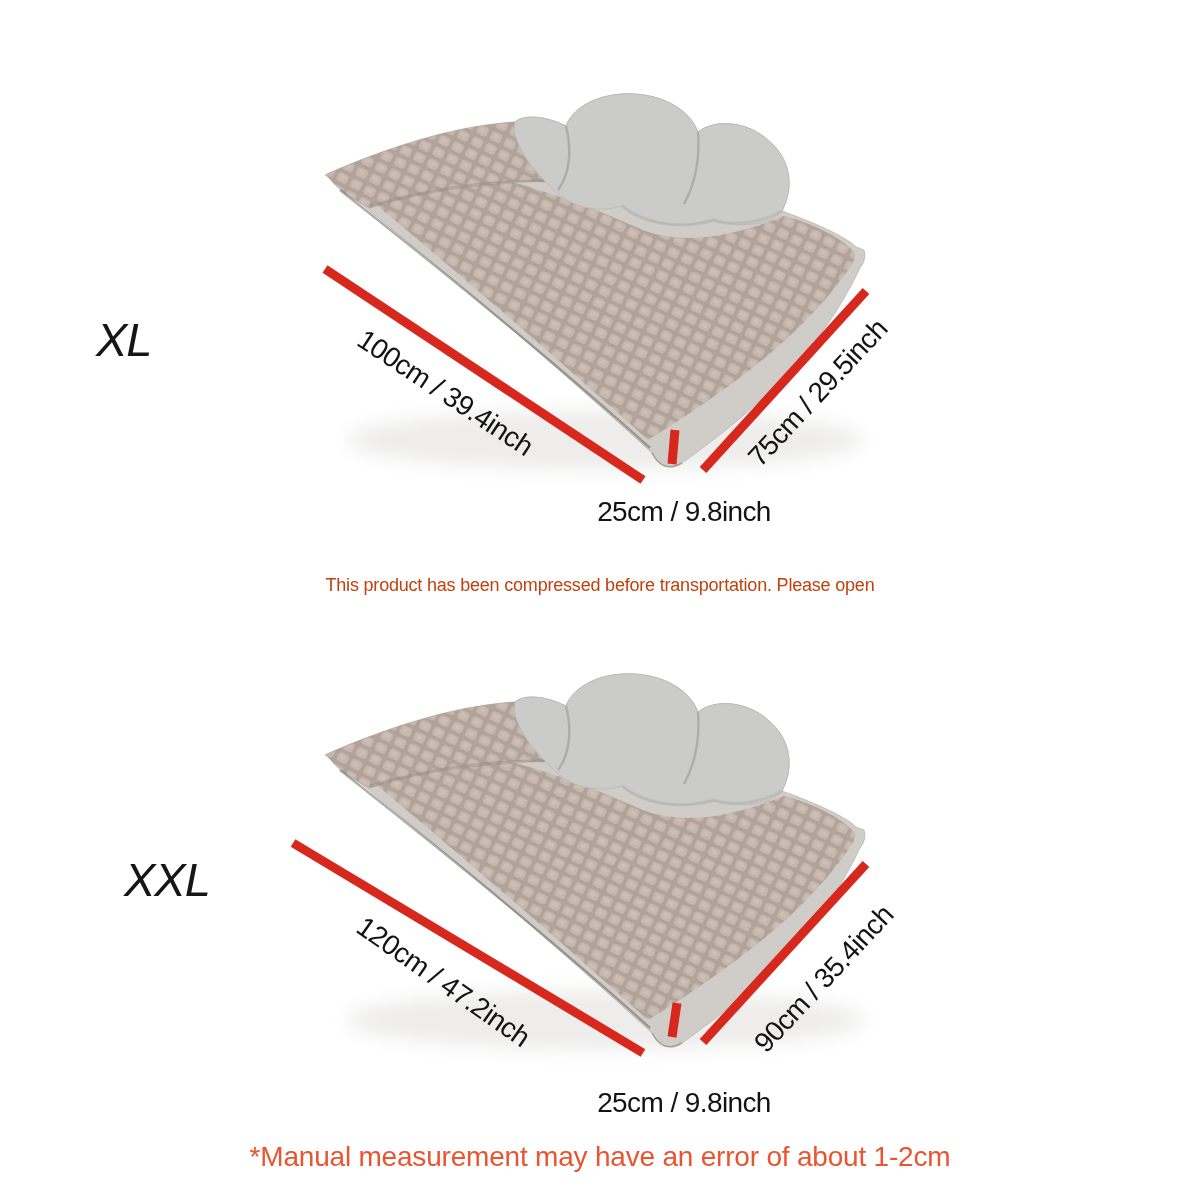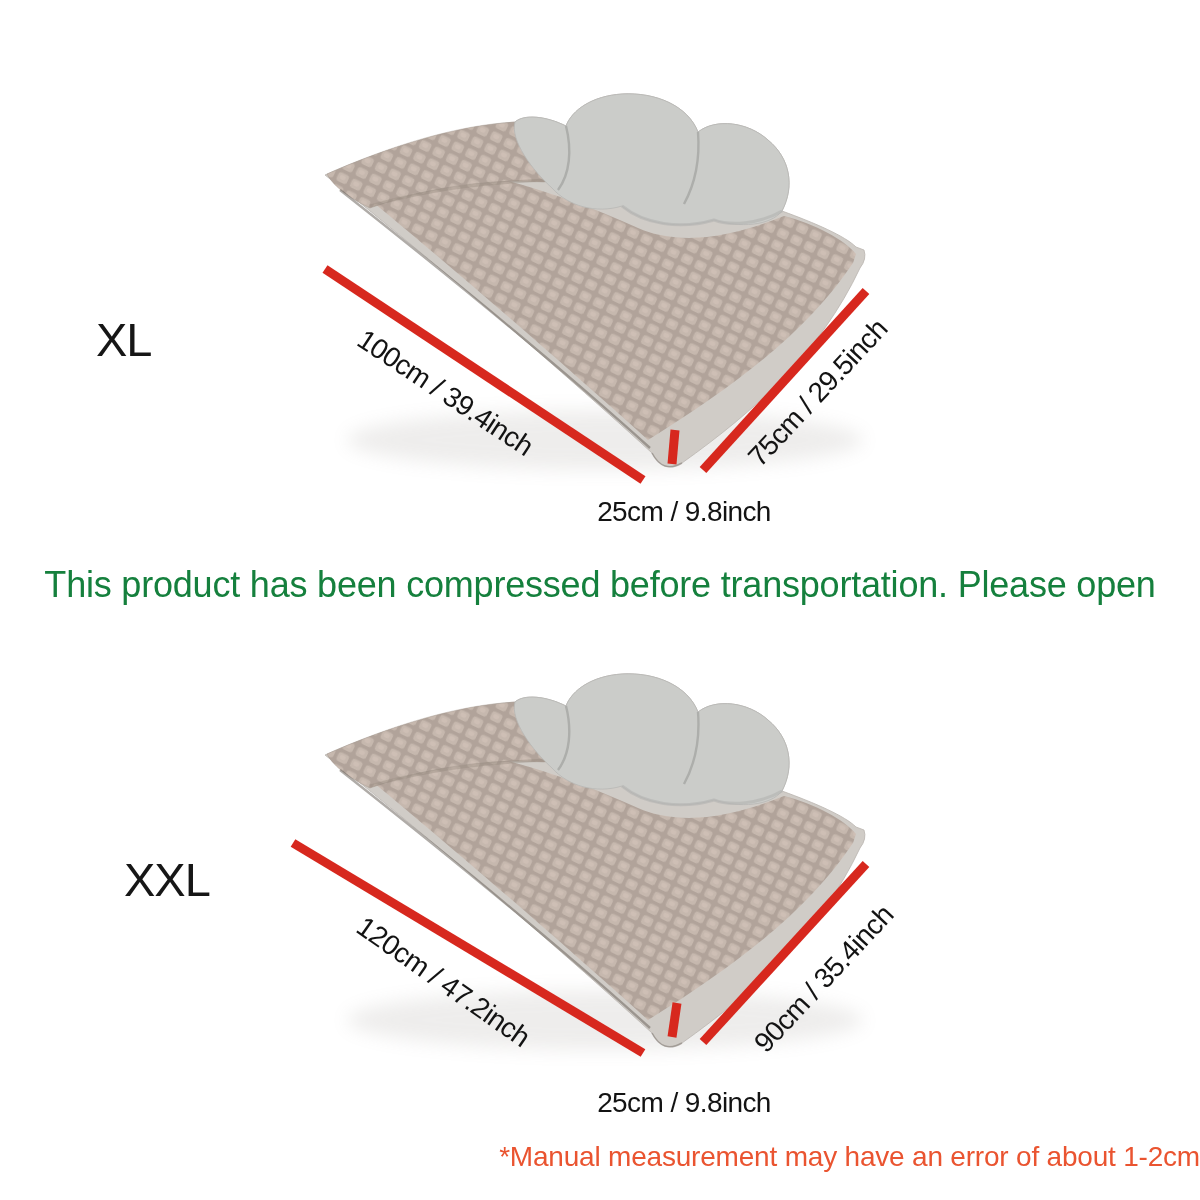--- a/index.html
+++ b/index.html
@@ -16,40 +16,40 @@
     font-family:"Liberation Sans", sans-serif;color:var(--text-primary);
     overflow:hidden;
   }
   .canvas{position:absolute;inset:0;}
   .bed{position:absolute;width:580px;height:410px;}
   .bed.xl{left:300px;top:78px;}
   .bed.xxl{left:300px;top:658px;}
   .overlay{position:absolute;left:0;top:0;width:1200px;height:1200px;pointer-events:none;}
   .size-tag{
     position:absolute;font-size:47px;font-weight:500;letter-spacing:-1px;
-    line-height:1;color:var(--text-primary);white-space:nowrap;
+    line-height:1;color:var(--text-primary);white-space:nowrap;font-style:italic;
   }
   .size-tag.xl{left:96px;top:316px;}
   .size-tag.xxl{left:124px;top:856px;text-align:right;}
   .dim-label{
     position:absolute;font-size:28px;letter-spacing:-0.6px;white-space:nowrap;
     color:#131313;transform-origin:center center;
   }
   .dim-label.rot-l-xl {left:445px;top:393px;transform:translate(-50%,-50%) rotate(33.5deg);}
   .dim-label.rot-w-xl {left:818px;top:393px;transform:translate(-50%,-50%) rotate(-47deg);}
   .dim-label.flat-xl  {left:684px;top:512px;transform:translate(-50%,-50%);}
   .dim-label.rot-l-xxl{left:443px;top:982px;transform:translate(-50%,-50%) rotate(35deg);}
   .dim-label.rot-w-xxl{left:824px;top:979px;transform:translate(-50%,-50%) rotate(-47deg);}
   .dim-label.flat-xxl {left:684px;top:1103px;transform:translate(-50%,-50%);}
   .notice{
     position:absolute;left:0;top:570px;width:1200px;text-align:center;
-    font-size:36px;line-height:30px;letter-spacing:-0.2px;color:#15803d;
+    font-size:18px;line-height:30px;letter-spacing:-0.2px;color:#c2410c;
   }
   .disclaimer{
-    position:absolute;left:0;top:1141px;width:1200px;text-align:right;
+    position:absolute;left:0;top:1141px;width:1200px;text-align:center;
     font-size:28px;letter-spacing:-0.2px;color:var(--disclaimer);
   }
   .dim-line{stroke:var(--dimension-line);stroke-width:9;}
   .defs-holder{position:absolute;width:0;height:0;overflow:hidden;}
 </style>
 </head>
 <body>
 
 <div class="canvas">
 

